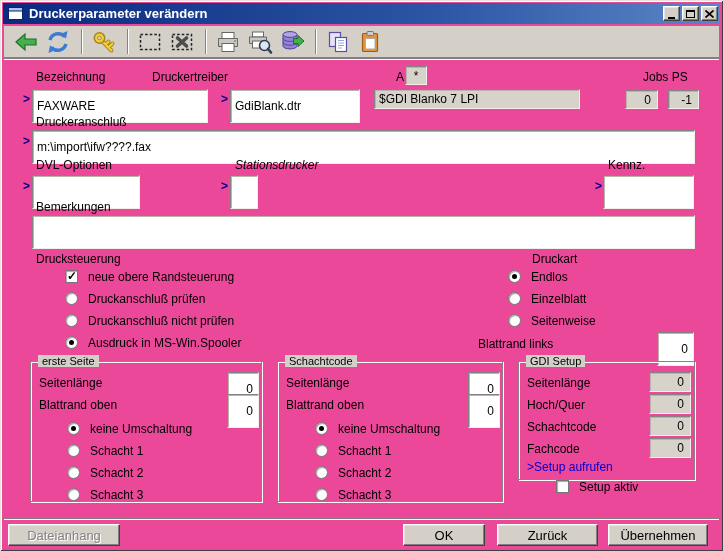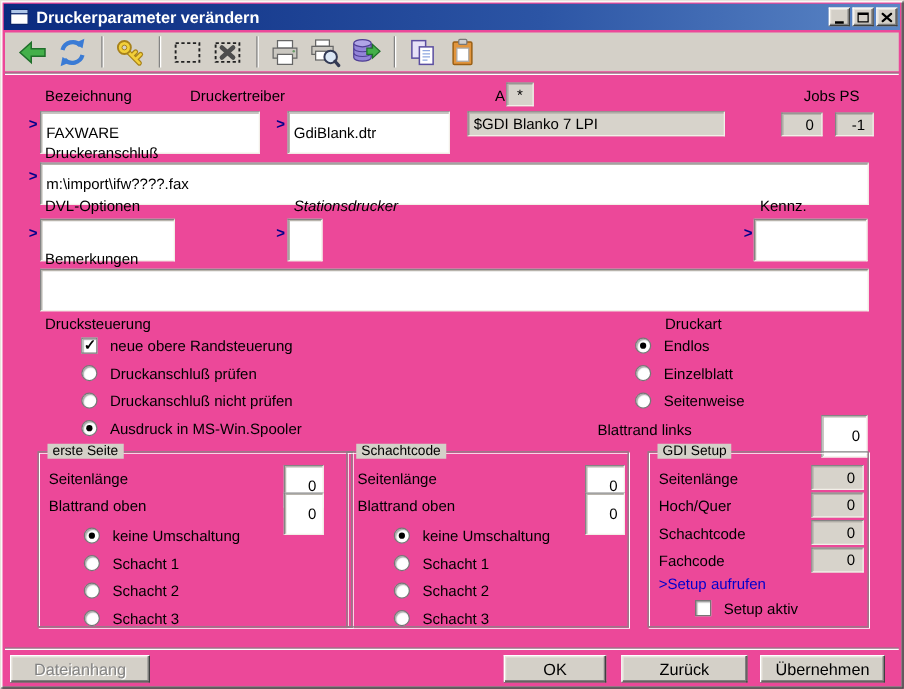--- a/index.html
+++ b/index.html
@@ -219,21 +219,21 @@
     <span class="rb"></span>
     <span class="optlabel">Einzelblatt</span>
   </div>
   <div class="opt" style="left:480px;top:313px;">
     <span class="rb"></span>
     <span class="optlabel">Seitenweise</span>
   </div>
   <span class="label" style="left:478px;top:337px;">Blattrand links</span>
   <input class="tf num" style="left: 657px; top: 332px; width: 37px; height: 20px;" value="0">
 
-  <div class="group" style="left:30px;top:361px;width:252px;height:141px;">
+  <div class="group" style="left:30px;top:361px;width:232px;height:141px;">
     <span class="legend">erste Seite</span>
     <span class="glabel" style="left:8px;top:14px;">Seitenlänge</span>
     <input class="tf num" style="left: 196px; top: 10px; width: 32px; height: 20px;" value="0">
     <span class="glabel" style="left:8px;top:36px;">Blattrand oben</span>
     <input class="tf num" style="left: 196px; top: 32px; width: 32px; height: 20px;" value="0">
     <div class="opt" style="left:8px;top:59px;">
       <span class="rb checked"></span>
       <span class="optlabel">keine Umschaltung</span>
     </div>
     <div class="opt" style="left:8px;top:81px;">
@@ -267,21 +267,21 @@
     <div class="opt" style="left:9px;top:103px;">
       <span class="rb"></span>
       <span class="optlabel">Schacht 2</span>
     </div>
     <div class="opt" style="left:9px;top:125px;">
       <span class="rb"></span>
       <span class="optlabel">Schacht 3</span>
     </div>
   </div>
 
-  <div class="group" style="left:518px;top:361px;width:177px;height:141px;">
+  <div class="group" style="left:518px;top:361px;width:177px;height:119px;">
     <span class="legend">GDI Setup</span>
     <span class="glabel" style="left:8px;top:14px;">Seitenlänge</span>
     <div class="ro num" style="left:130px;top:10px;width:42px;height:20px;">0</div>
     <span class="glabel" style="left:8px;top:36px;">Hoch/Quer</span>
     <div class="ro num" style="left:130px;top:32px;width:42px;height:20px;">0</div>
     <span class="glabel" style="left:8px;top:58px;">Schachtcode</span>
     <div class="ro num" style="left:130px;top:54px;width:42px;height:20px;">0</div>
     <span class="glabel" style="left:8px;top:80px;">Fachcode</span>
     <div class="ro num" style="left:130px;top:76px;width:42px;height:20px;">0</div>
     <span class="link" style="left:8px;top:98px;">&gt;Setup aufrufen</span>

